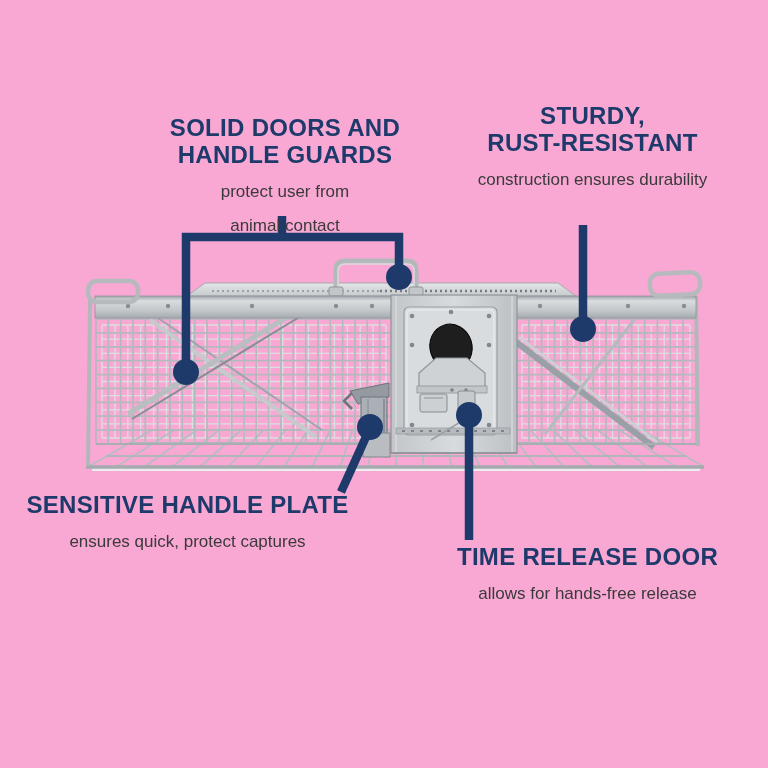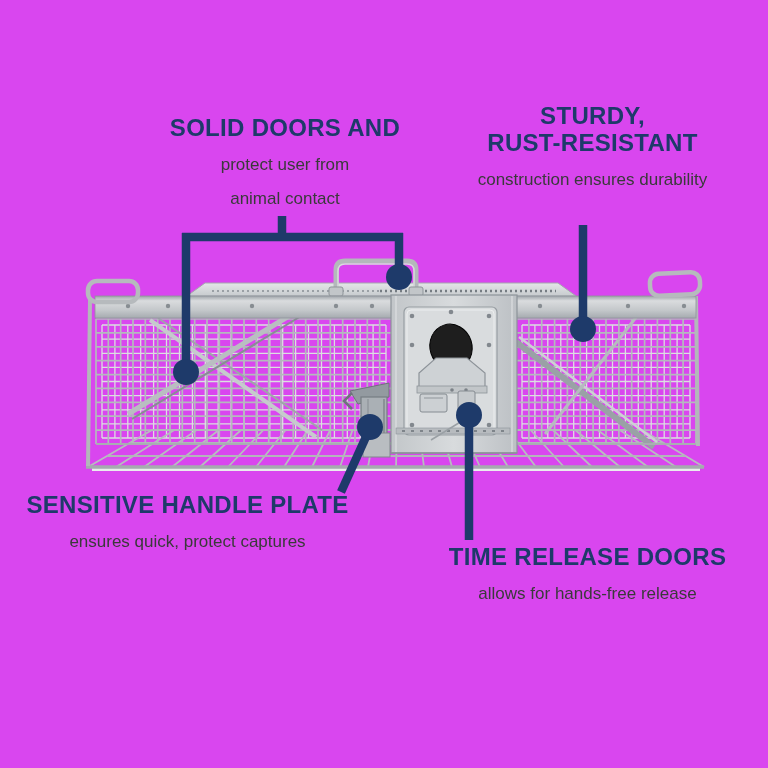--- a/index.html
+++ b/index.html
@@ -1,17 +1,17 @@
 <!DOCTYPE html>
 <html><head>
 <meta charset="utf-8">
 <style>
   html,body{margin:0;padding:0;background:#ffffff;}
   .stage{
-    position:relative;width:768px;height:768px;background:#d946ef;
+    position:relative;width:768px;height:768px;background:#f9a8d4;
     font-family:"Liberation Sans",sans-serif;overflow:hidden;
   }
   .stage svg{position:absolute;left:0;top:0;}
   .callout{position:absolute;text-align:center;z-index:5;}
   .callout .title-line{
     font-weight:bold;font-size:24px;line-height:27px;color:#1e3a6a;letter-spacing:.3px;
   }
   .callout .desc{margin-top:3px;}
   .callout .desc-line{font-size:17px;line-height:20px;color:#3a3a3a;margin-top:14px;}
   #callout-solid-doors{left:115px;top:114px;width:340px;}
@@ -163,20 +163,21 @@
       <path d="M341 492 L370 428" stroke="#1e3a6a" stroke-width="8.5" fill="none"></path>
       <circle cx="370" cy="427" r="13" fill="#1e3a6a"></circle>
 
       <path d="M469 540 V417" stroke="#1e3a6a" stroke-width="8.5" fill="none"></path>
       <circle cx="469" cy="415" r="13" fill="#1e3a6a"></circle>
     </g>
   </svg>
 
   <div class="callout" id="callout-solid-doors">
     <div class="title-line">SOLID DOORS AND</div>
+    <div class="title-line">HANDLE GUARDS</div>
     <div class="desc">
       <div class="desc-line">protect user from</div>
       <div class="desc-line">animal contact</div>
     </div>
   </div>
 
   <div class="callout" id="callout-wire-mesh">
     <div class="title-line">STURDY,</div>
     <div class="title-line">RUST-RESISTANT</div>
     <div class="desc">
@@ -185,19 +186,19 @@
   </div>
 
   <div class="callout" id="callout-trigger-plate">
     <div class="title-line">SENSITIVE HANDLE PLATE</div>
     <div class="desc">
       <div class="desc-line">ensures quick, protect captures</div>
     </div>
   </div>
 
   <div class="callout" id="callout-time-release">
-    <div class="title-line">TIME RELEASE DOORS</div>
+    <div class="title-line">TIME RELEASE DOOR</div>
     <div class="desc">
       <div class="desc-line">allows for hands-free release</div>
     </div>
   </div>
 
 </div>
 
 </body></html>

